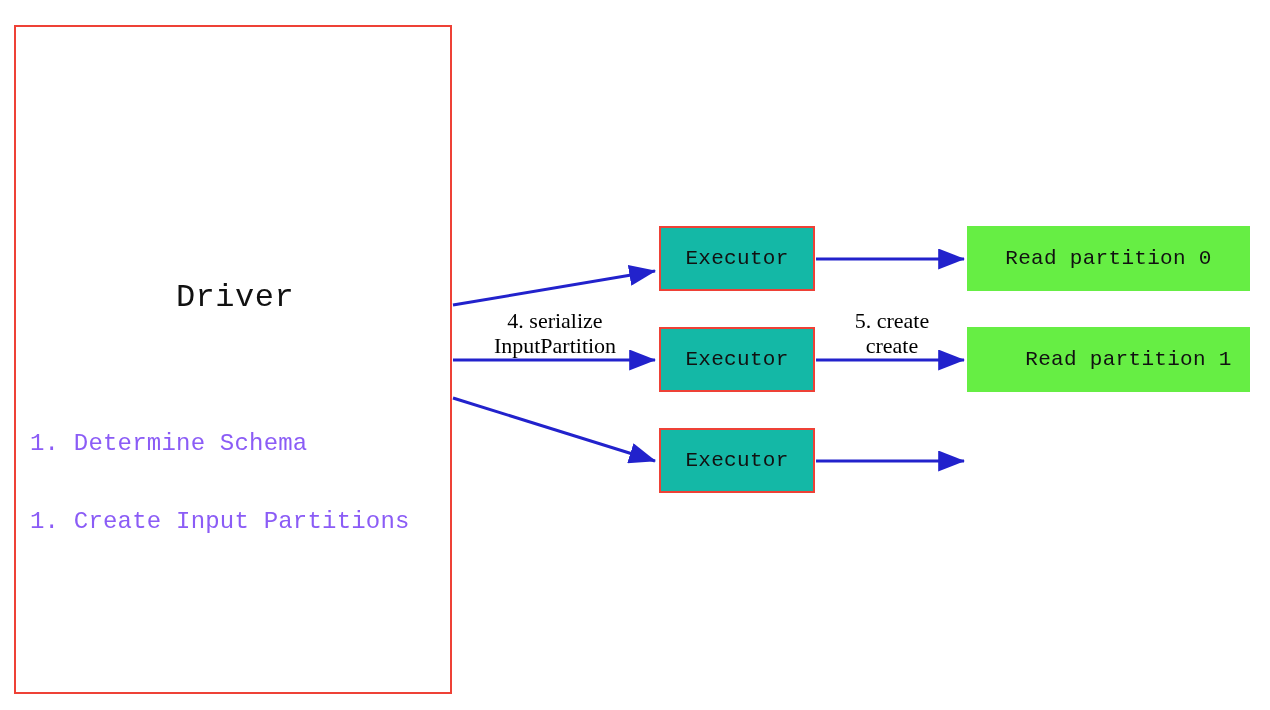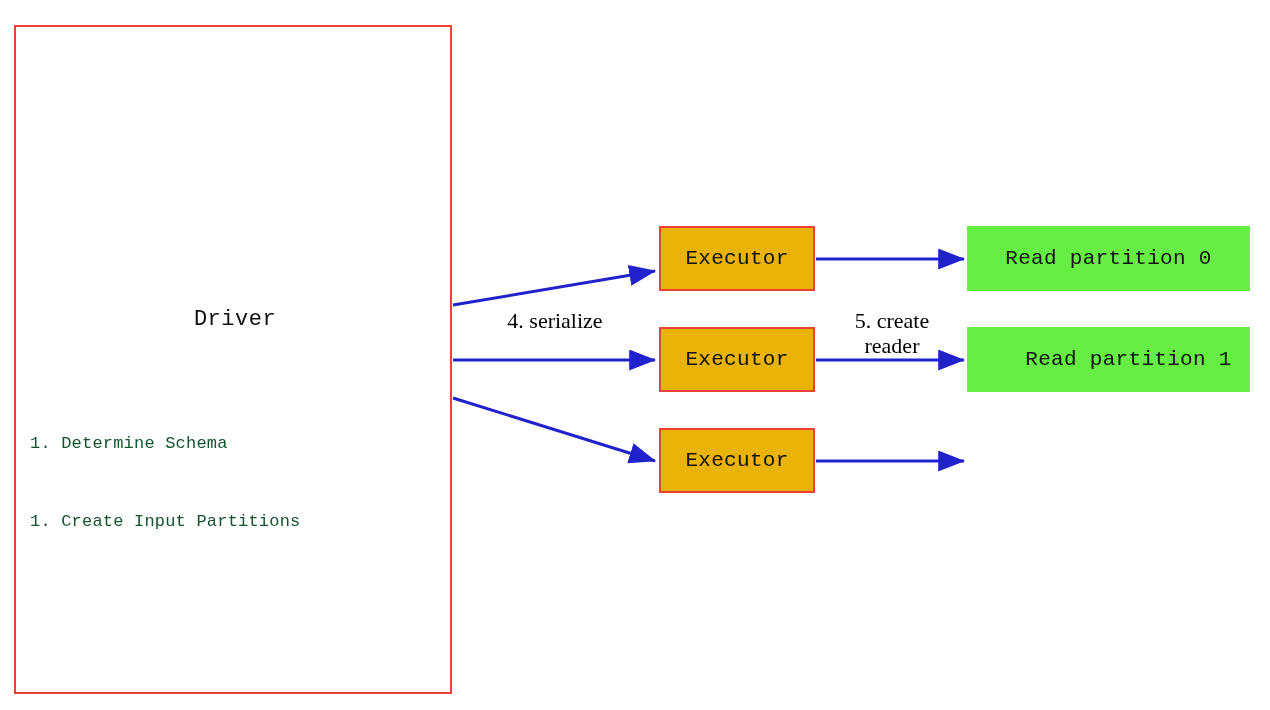--- a/index.html
+++ b/index.html
@@ -39,50 +39,49 @@
     border: 2px solid #ee4136;
     background: #ffffff;
   }
   .driver-title {
     position: absolute;
     left: 0;
     top: 252px;
     width: 438px;
     text-align: center;
     font-family: "Liberation Mono", monospace;
-    font-size: 22px;
+    font-size: 32px;
     color: #111111;
     letter-spacing: 0.5px;
-    margin-top: 28px;
   }
   .driver-steps {
     position: absolute;
     left: 14px;
     top: 352px;
     width: 420px;
     font-family: "Liberation Mono", monospace;
-    font-size: 17px;
+    font-size: 24px;
     line-height: 26px;
-    color: #14532d;
+    color: #8b5cf6;
     letter-spacing: 0.2px;
     white-space: pre;
   }
   .driver-step {
     display: block;
   }
 
   
   .executor-box {
     position: absolute;
     left: 659px;
     width: 156px;
     height: 65px;
     box-sizing: border-box;
     border: 2px solid #ee4136;
-    background: #eab308;
+    background: #14b8a6;
     display: flex;
     align-items: center;
     justify-content: center;
     font-family: "Liberation Mono", monospace;
     font-size: 21px;
     color: #111111;
     letter-spacing: 0.3px;
   }
   .executor-0 { top: 226px; }
   .executor-1 { top: 327px; }
@@ -164,20 +163,21 @@
 
   <div class="executor-box executor-0">Executor</div>
   <div class="executor-box executor-1">Executor</div>
   <div class="executor-box executor-2">Executor</div>
 
   <div class="partition-box partition-0">Read partition 0</div>
   <div class="partition-box partition-1">Read partition 1</div>
 
   <div class="edge-label label-serialize">
     <div>4. serialize</div>
+    <div>InputPartition</div>
   </div>
 
   <div class="edge-label label-create-reader">
     <div>5. create</div>
-    <div>reader</div>
+    <div>create</div>
   </div>
 
 </div>
 
 </body></html>

